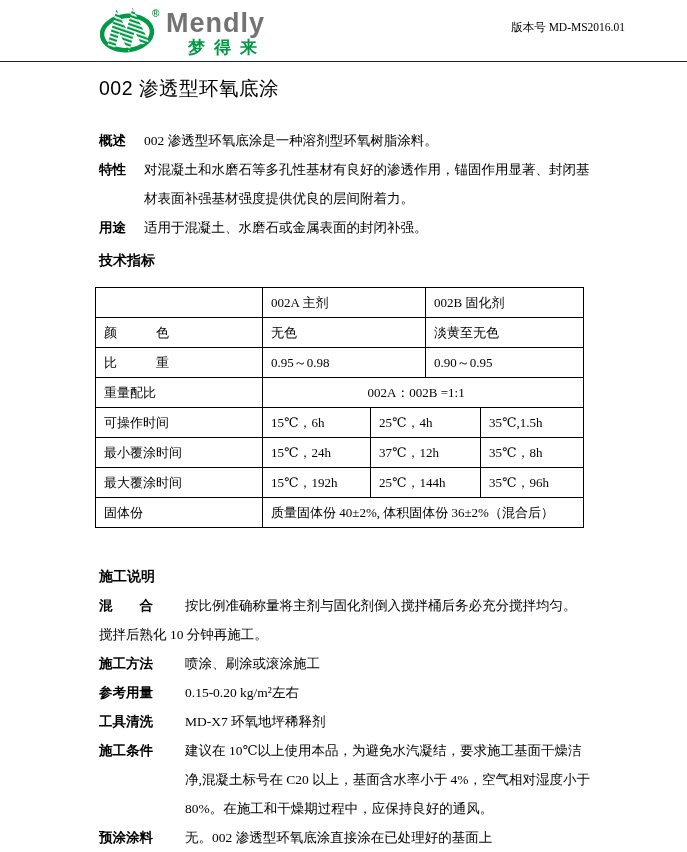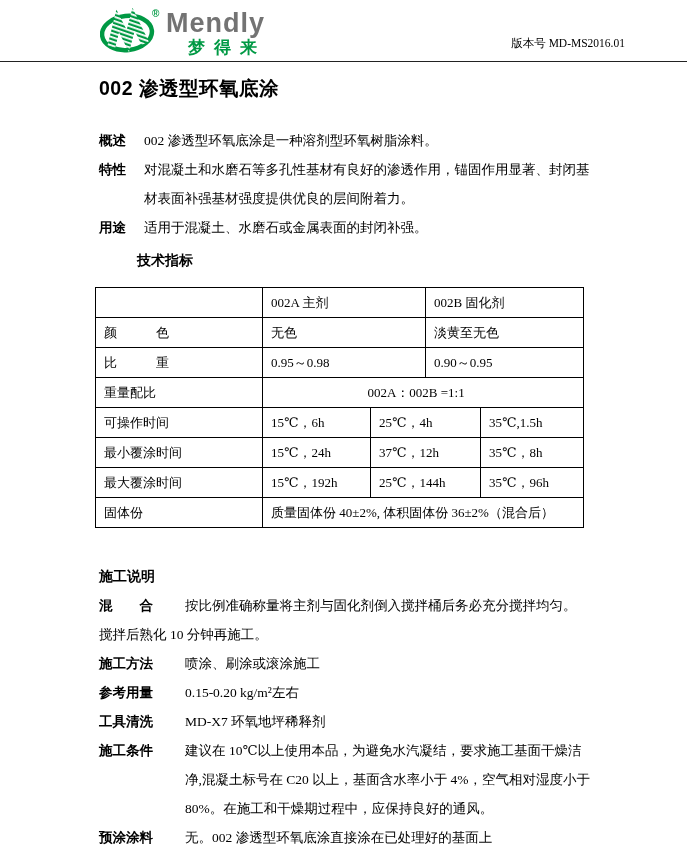--- a/index.html
+++ b/index.html
@@ -23,45 +23,45 @@
     font-family: "Liberation Sans", "DejaVu Sans", sans-serif;
     font-weight: bold; font-size: 27px; color: #737373; letter-spacing: 1px;
     display: block;
   }
   .brand-cn {
     font-family: "Liberation Sans", "DejaVu Sans", sans-serif;
     font-weight: bold; font-size: 17px; color: #009944; letter-spacing: 9px;
     display: block; margin-top: 2px; margin-left: 22px;
   }
   .version {
-    position: absolute; right: 62px; top: 36px;
+    position: absolute; right: 62px; top: 20px;
     font-size: 11.5px; font-family: "Liberation Serif", serif;
   }
   .rule { position: absolute; left: 0; right: 0; top: 61px; border-top: 1.6px solid #222; }
 
   
   .content { padding: 0 97px 0 99px; }
   .doc-title {
     margin-top: 13px;
     font-family: "Liberation Sans", "DejaVu Sans", sans-serif;
-    font-weight: bold; font-size: 19.5px; letter-spacing: 0.5px;
+    font-weight: normal; font-size: 19.5px; letter-spacing: 0.5px;
   }
 
   .intro { margin-top: 24px; }
   .para { display: flex; line-height: 29px; font-size: 13.5px; }
   .para .lbl {
     flex: 0 0 45px;
     font-family: "Liberation Sans", "DejaVu Sans", sans-serif;
     font-weight: bold;
   }
   .para .txt { flex: 1; }
 
   .sec-heading {
     font-family: "Liberation Sans", "DejaVu Sans", sans-serif;
-    font-weight: bold; font-size: 14px; line-height: 29px; margin-top: 4px; margin-left: 38px;
+    font-weight: bold; font-size: 14px; line-height: 29px; margin-top: 4px;
   }
 
   
   table.spec {
     border-collapse: collapse;
     margin-top: 12px; margin-left: -4px;
     width: 488px;
     font-size: 13px;
     table-layout: fixed;
     border-radius: 23px;

